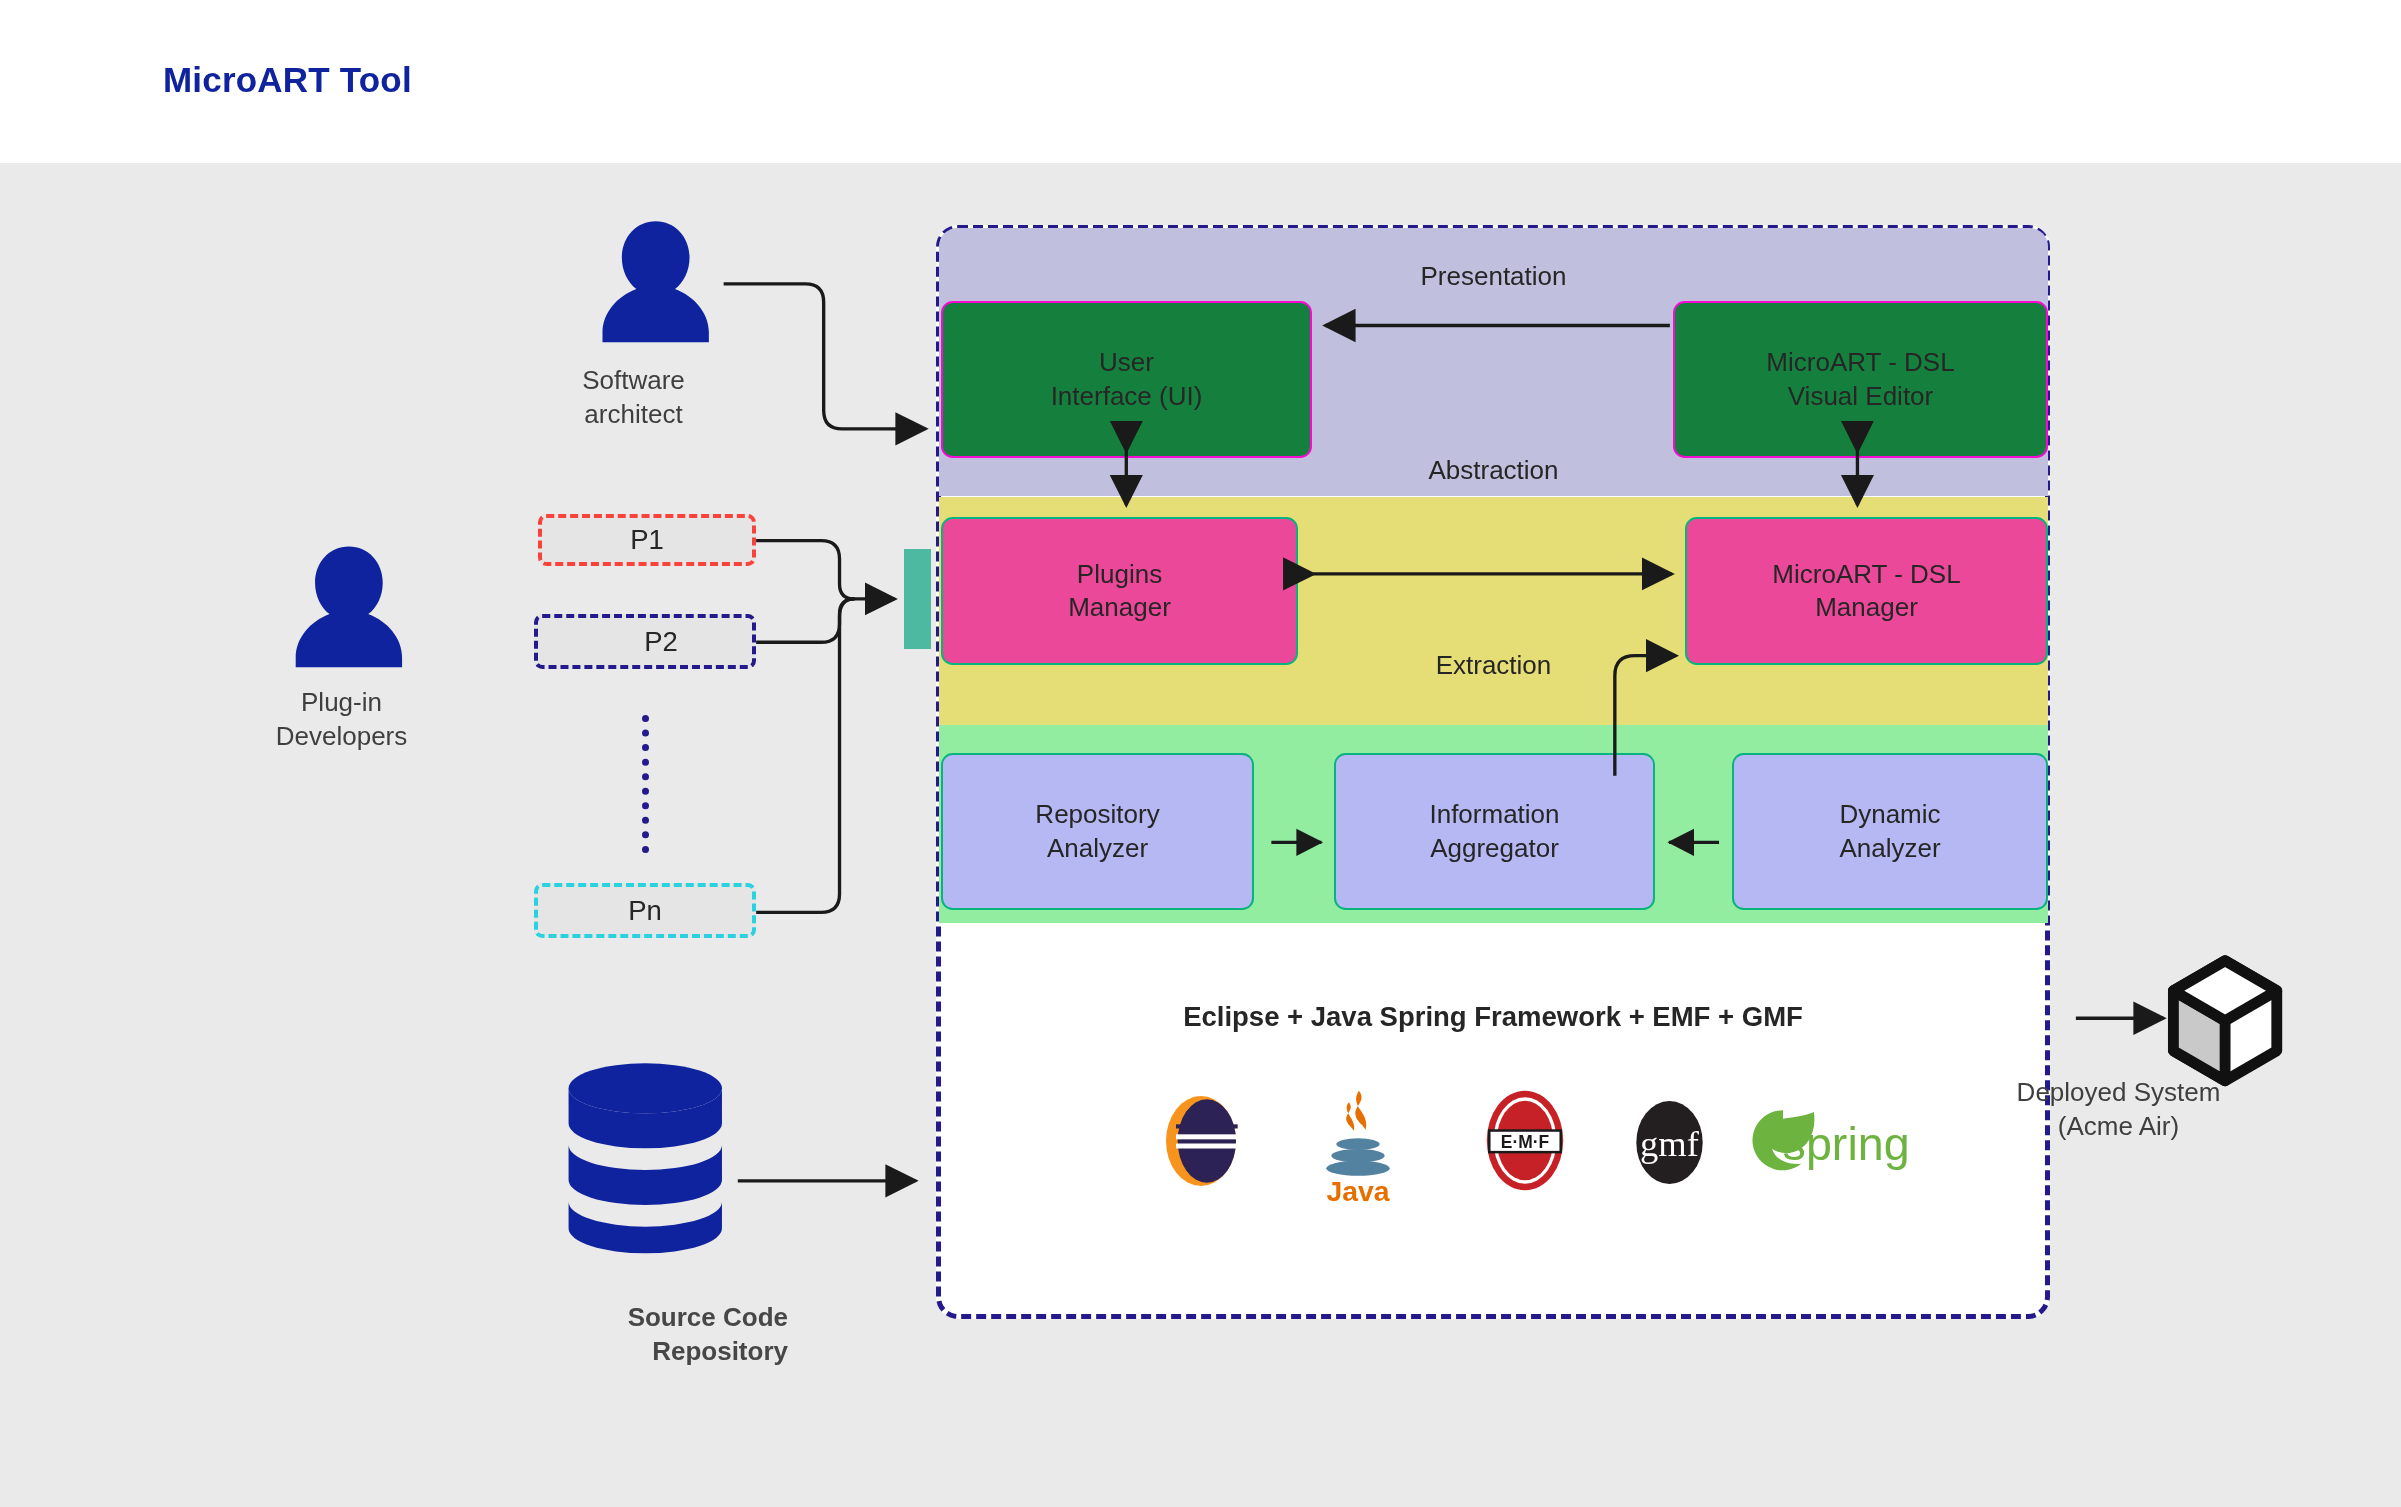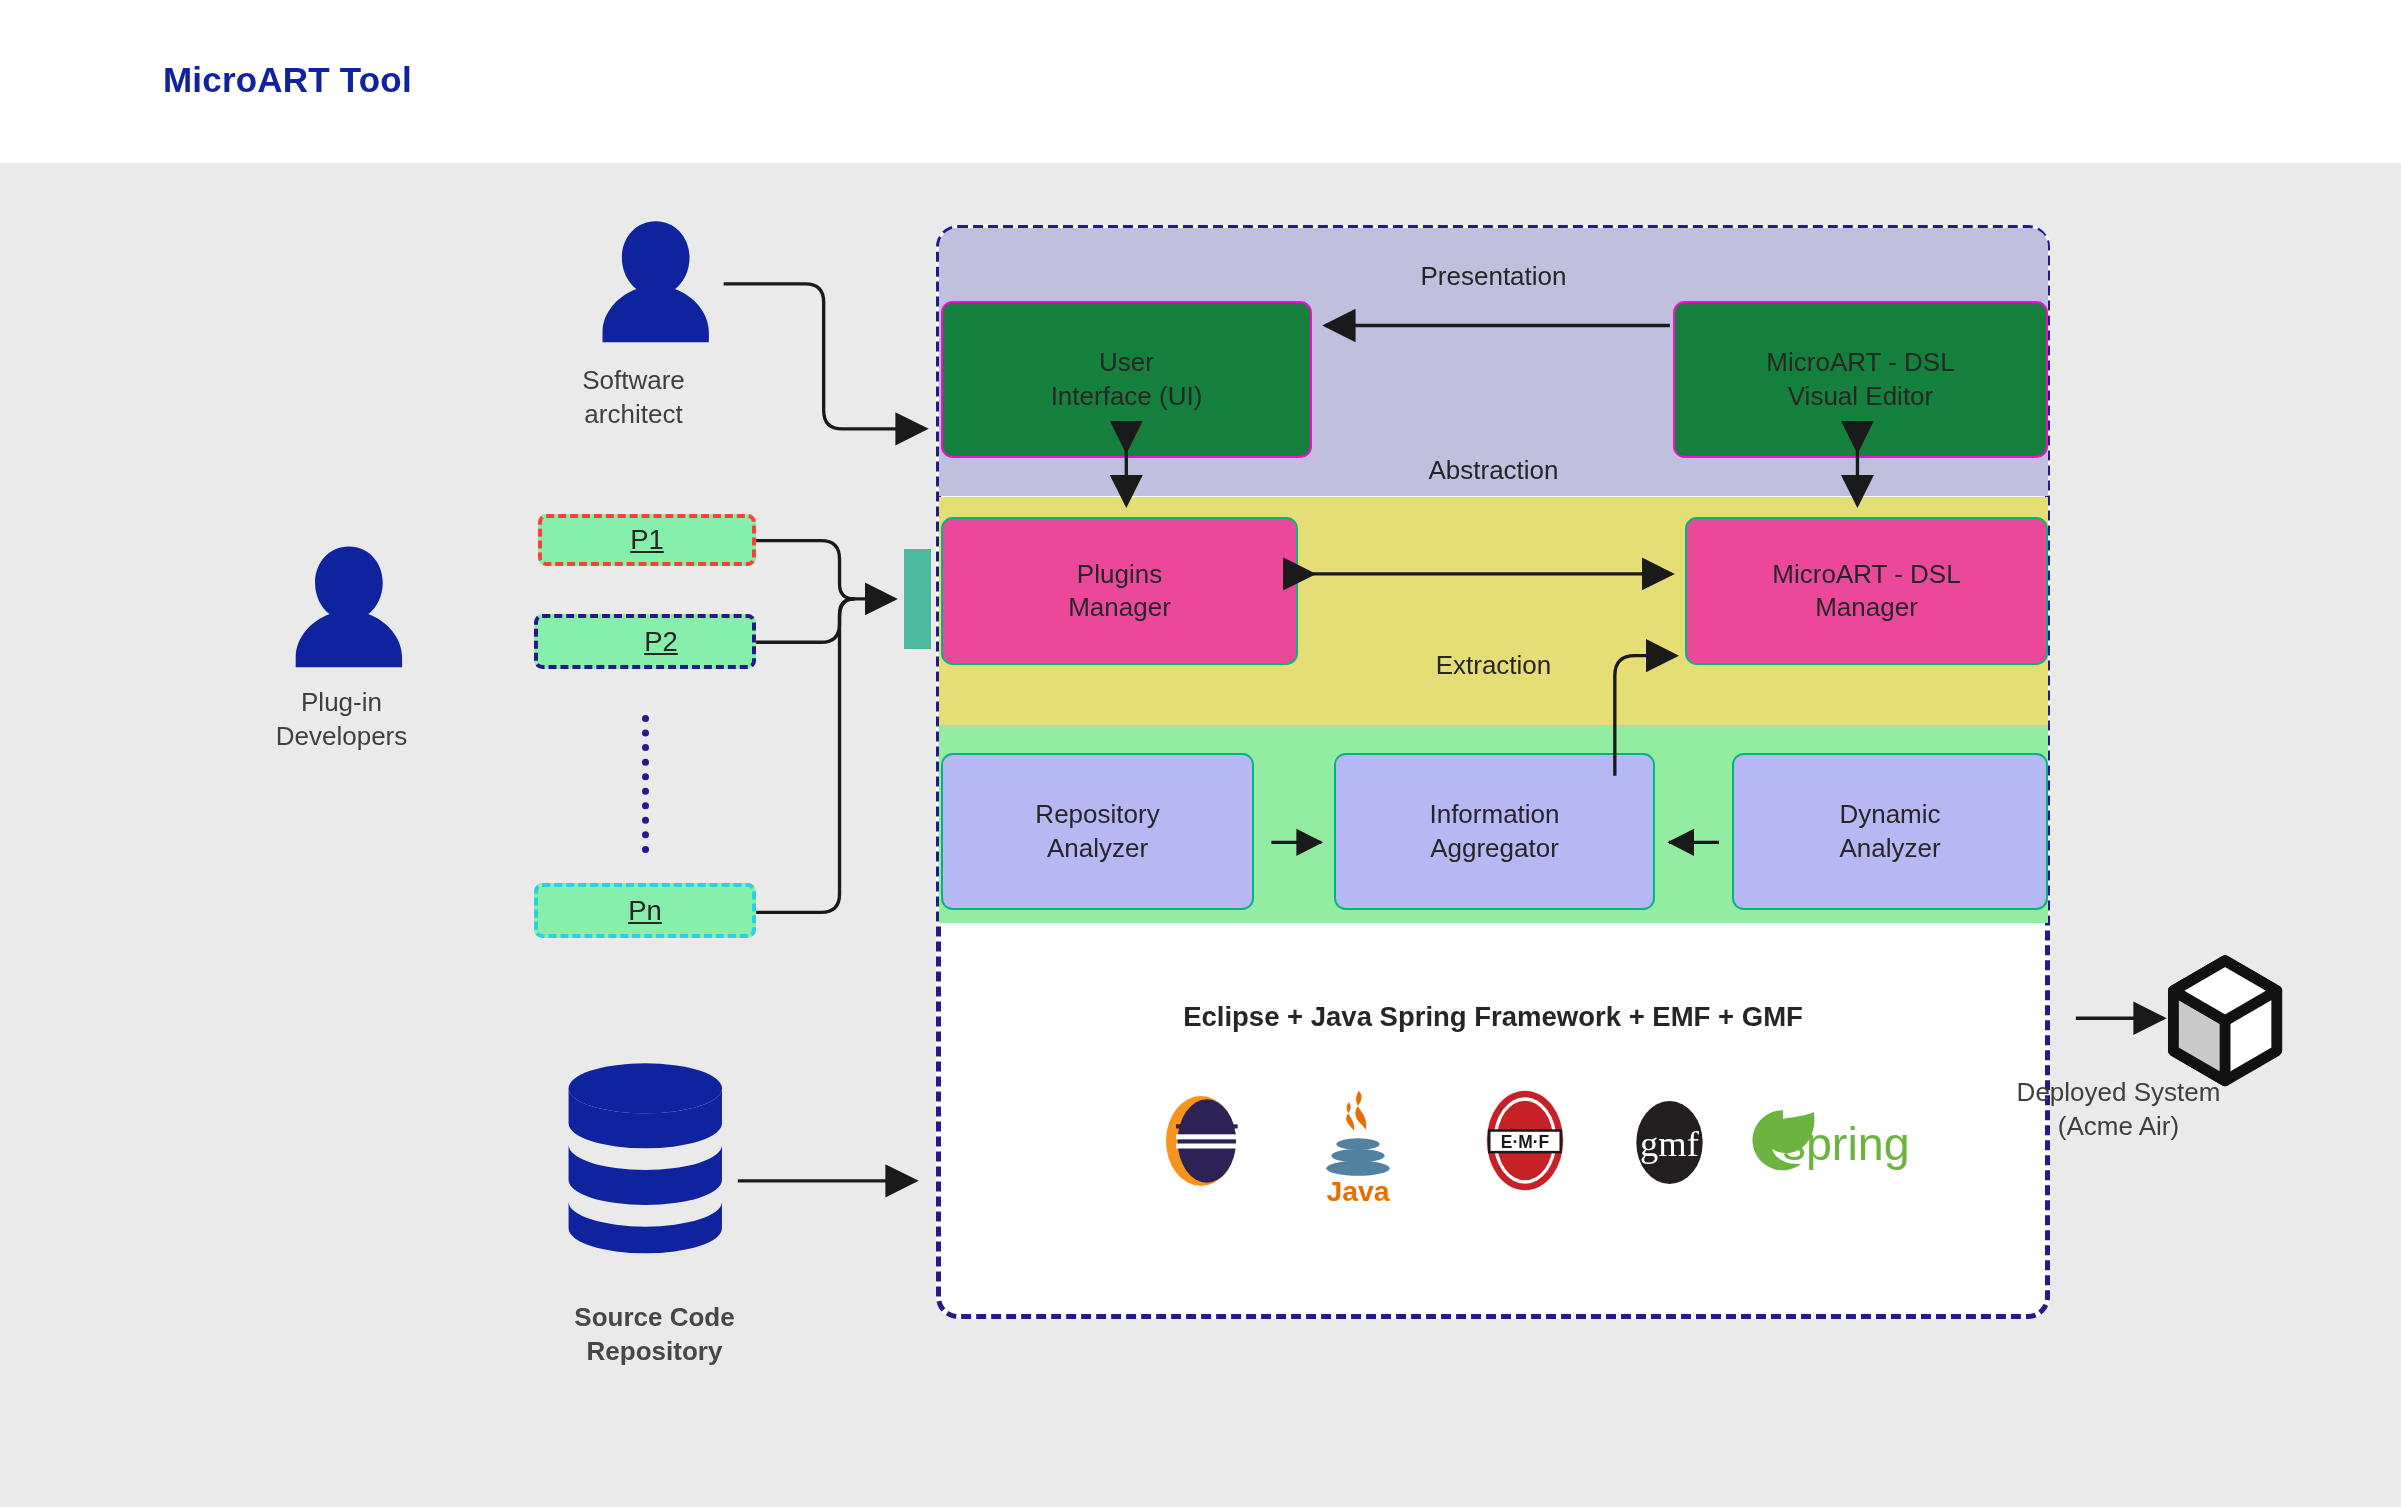--- a/index.html
+++ b/index.html
@@ -85,27 +85,27 @@
   .logo-row{
     position:absolute;left:1109px;top:1084px;width:767px;height:125px;
   }
   .logo{position:absolute;top:0;}
 
   
   .actor-label{
     position:absolute;text-align:center;
     font-size:26px;color:#3f3f3f;line-height:1.3;white-space:pre-line;
   }
-  .actor-label.bold{font-weight:bold;color:#474747;}
+  .actor-label.bold{font-weight:bold;color:#474747;text-align:right;}
 
   .plugin-box{
     position:absolute;box-sizing:border-box;
-    background:#86efac;border-radius:8.3px;
+    background:#e5e5e5;border-radius:8.3px;
     display:flex;align-items:center;justify-content:center;
-    font-size:27.5px;color:#262626;text-decoration:underline;
+    font-size:27.5px;color:#262626;
   }
   .pb-p1{left:538px;top:514px;width:218px;height:52px;border:4.2px dashed #f8423a;}
   .pb-p2{left:534px;top:614px;width:222px;height:55px;border:4.2px dashed #241a8c;padding-left:32px;}
   .pb-pn{left:534px;top:883px;width:222px;height:55px;border:4.2px dashed #2ad2e0;}
 
   .vdots{
     position:absolute;left:642px;top:715px;width:0;height:138px;
     border-left:7.5px dotted #241a8c;
   }
 

